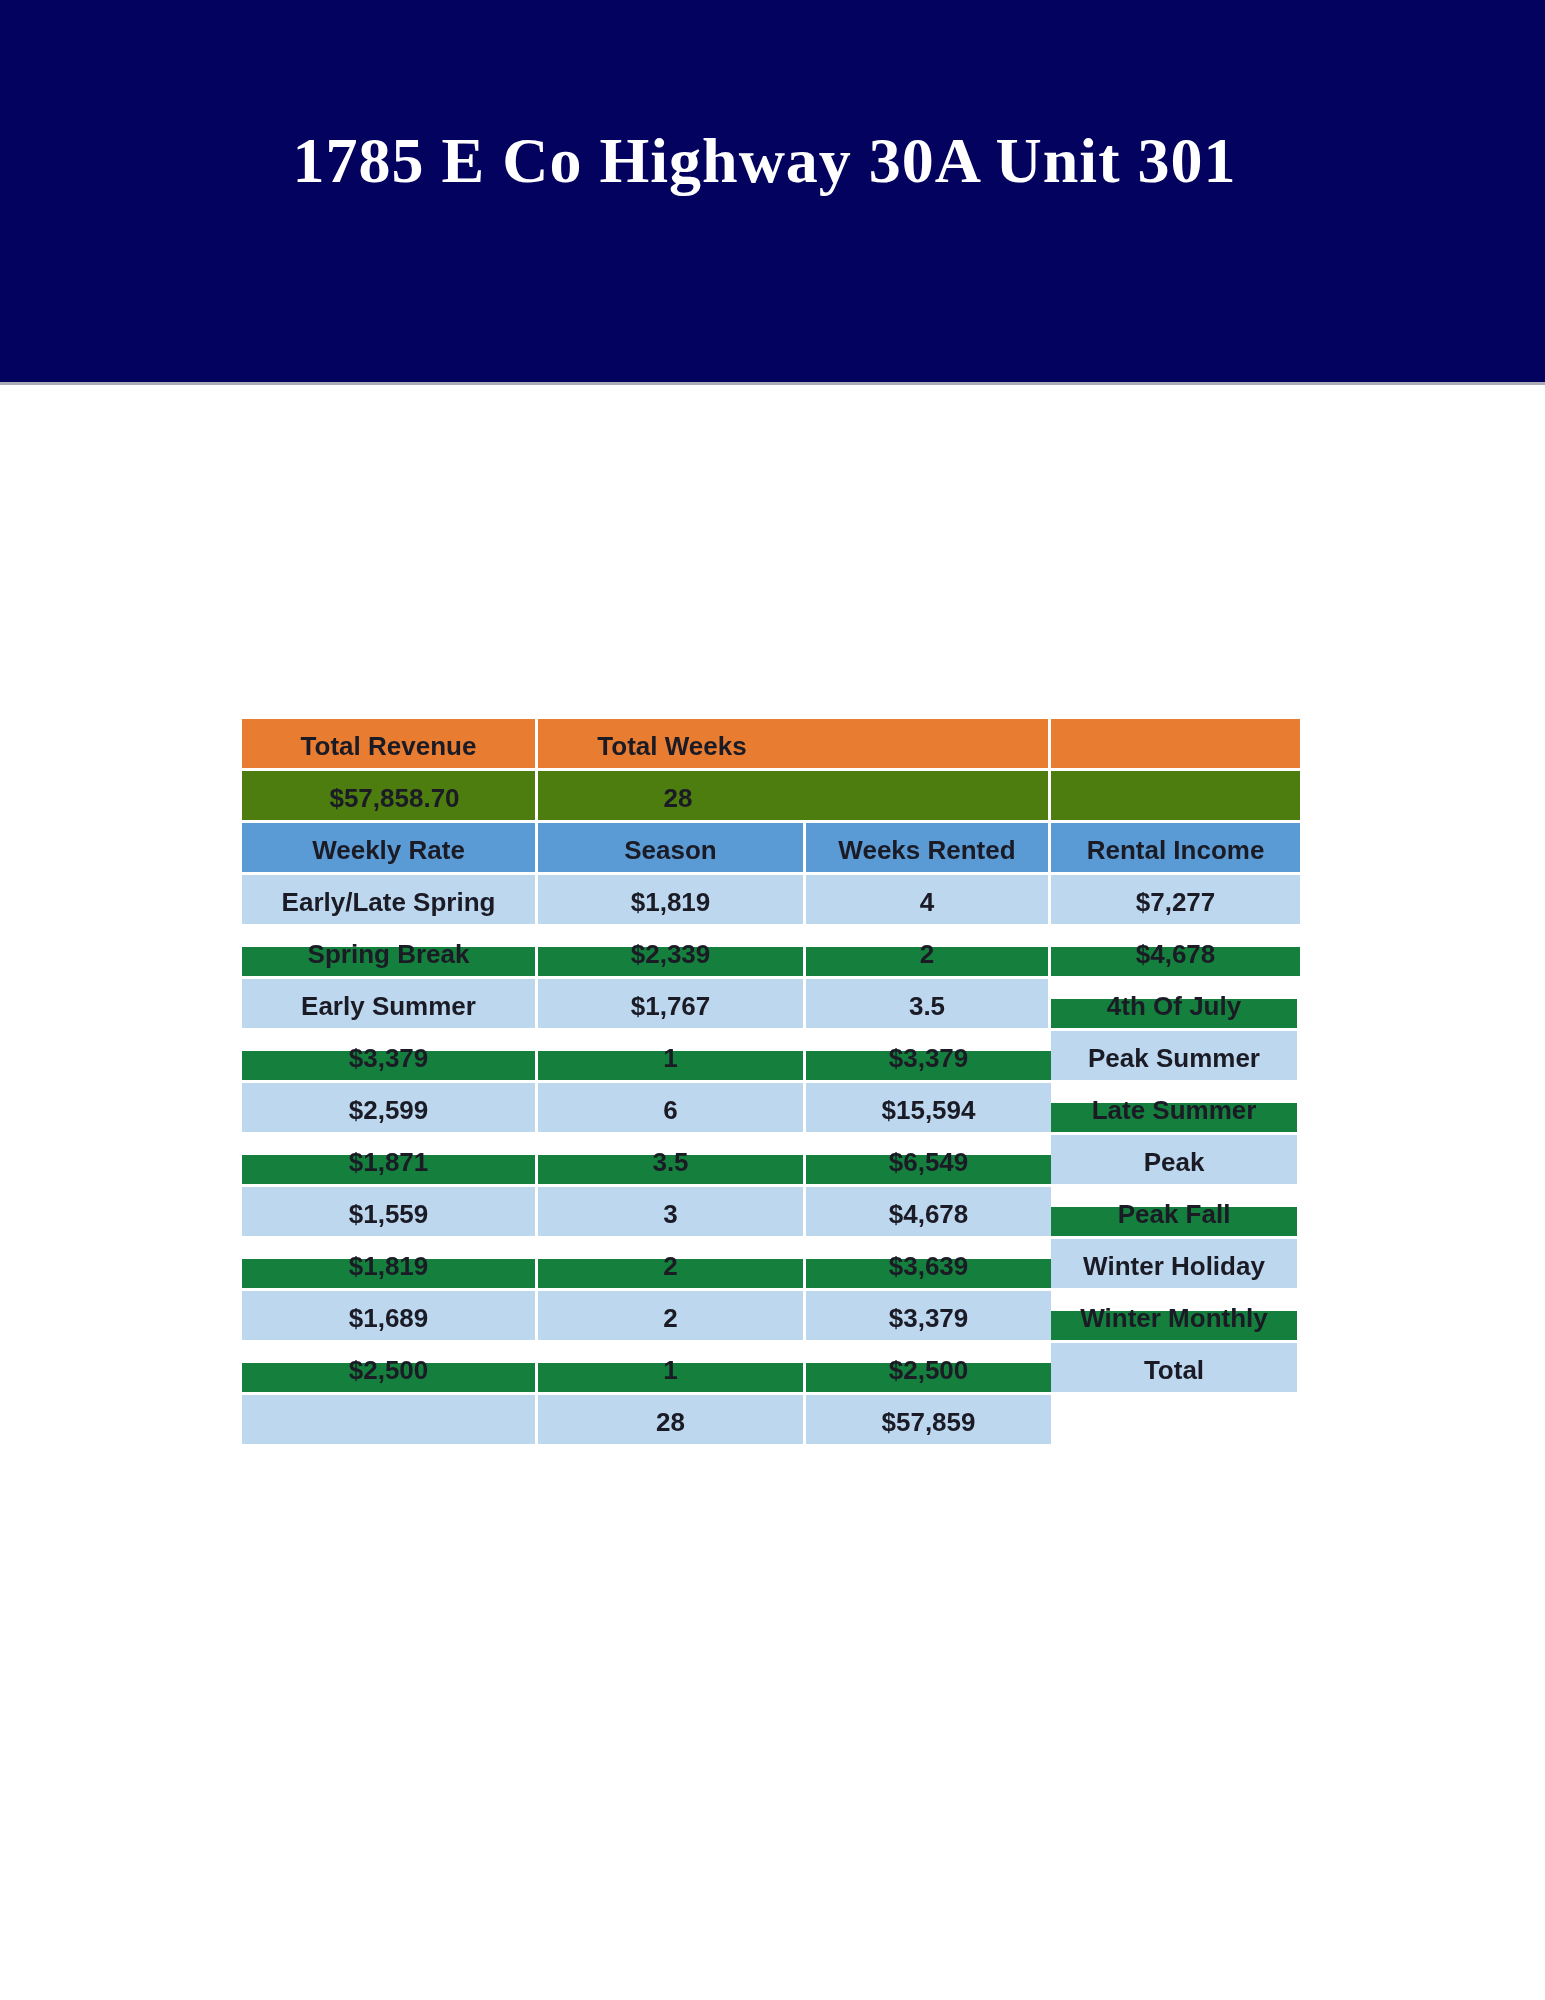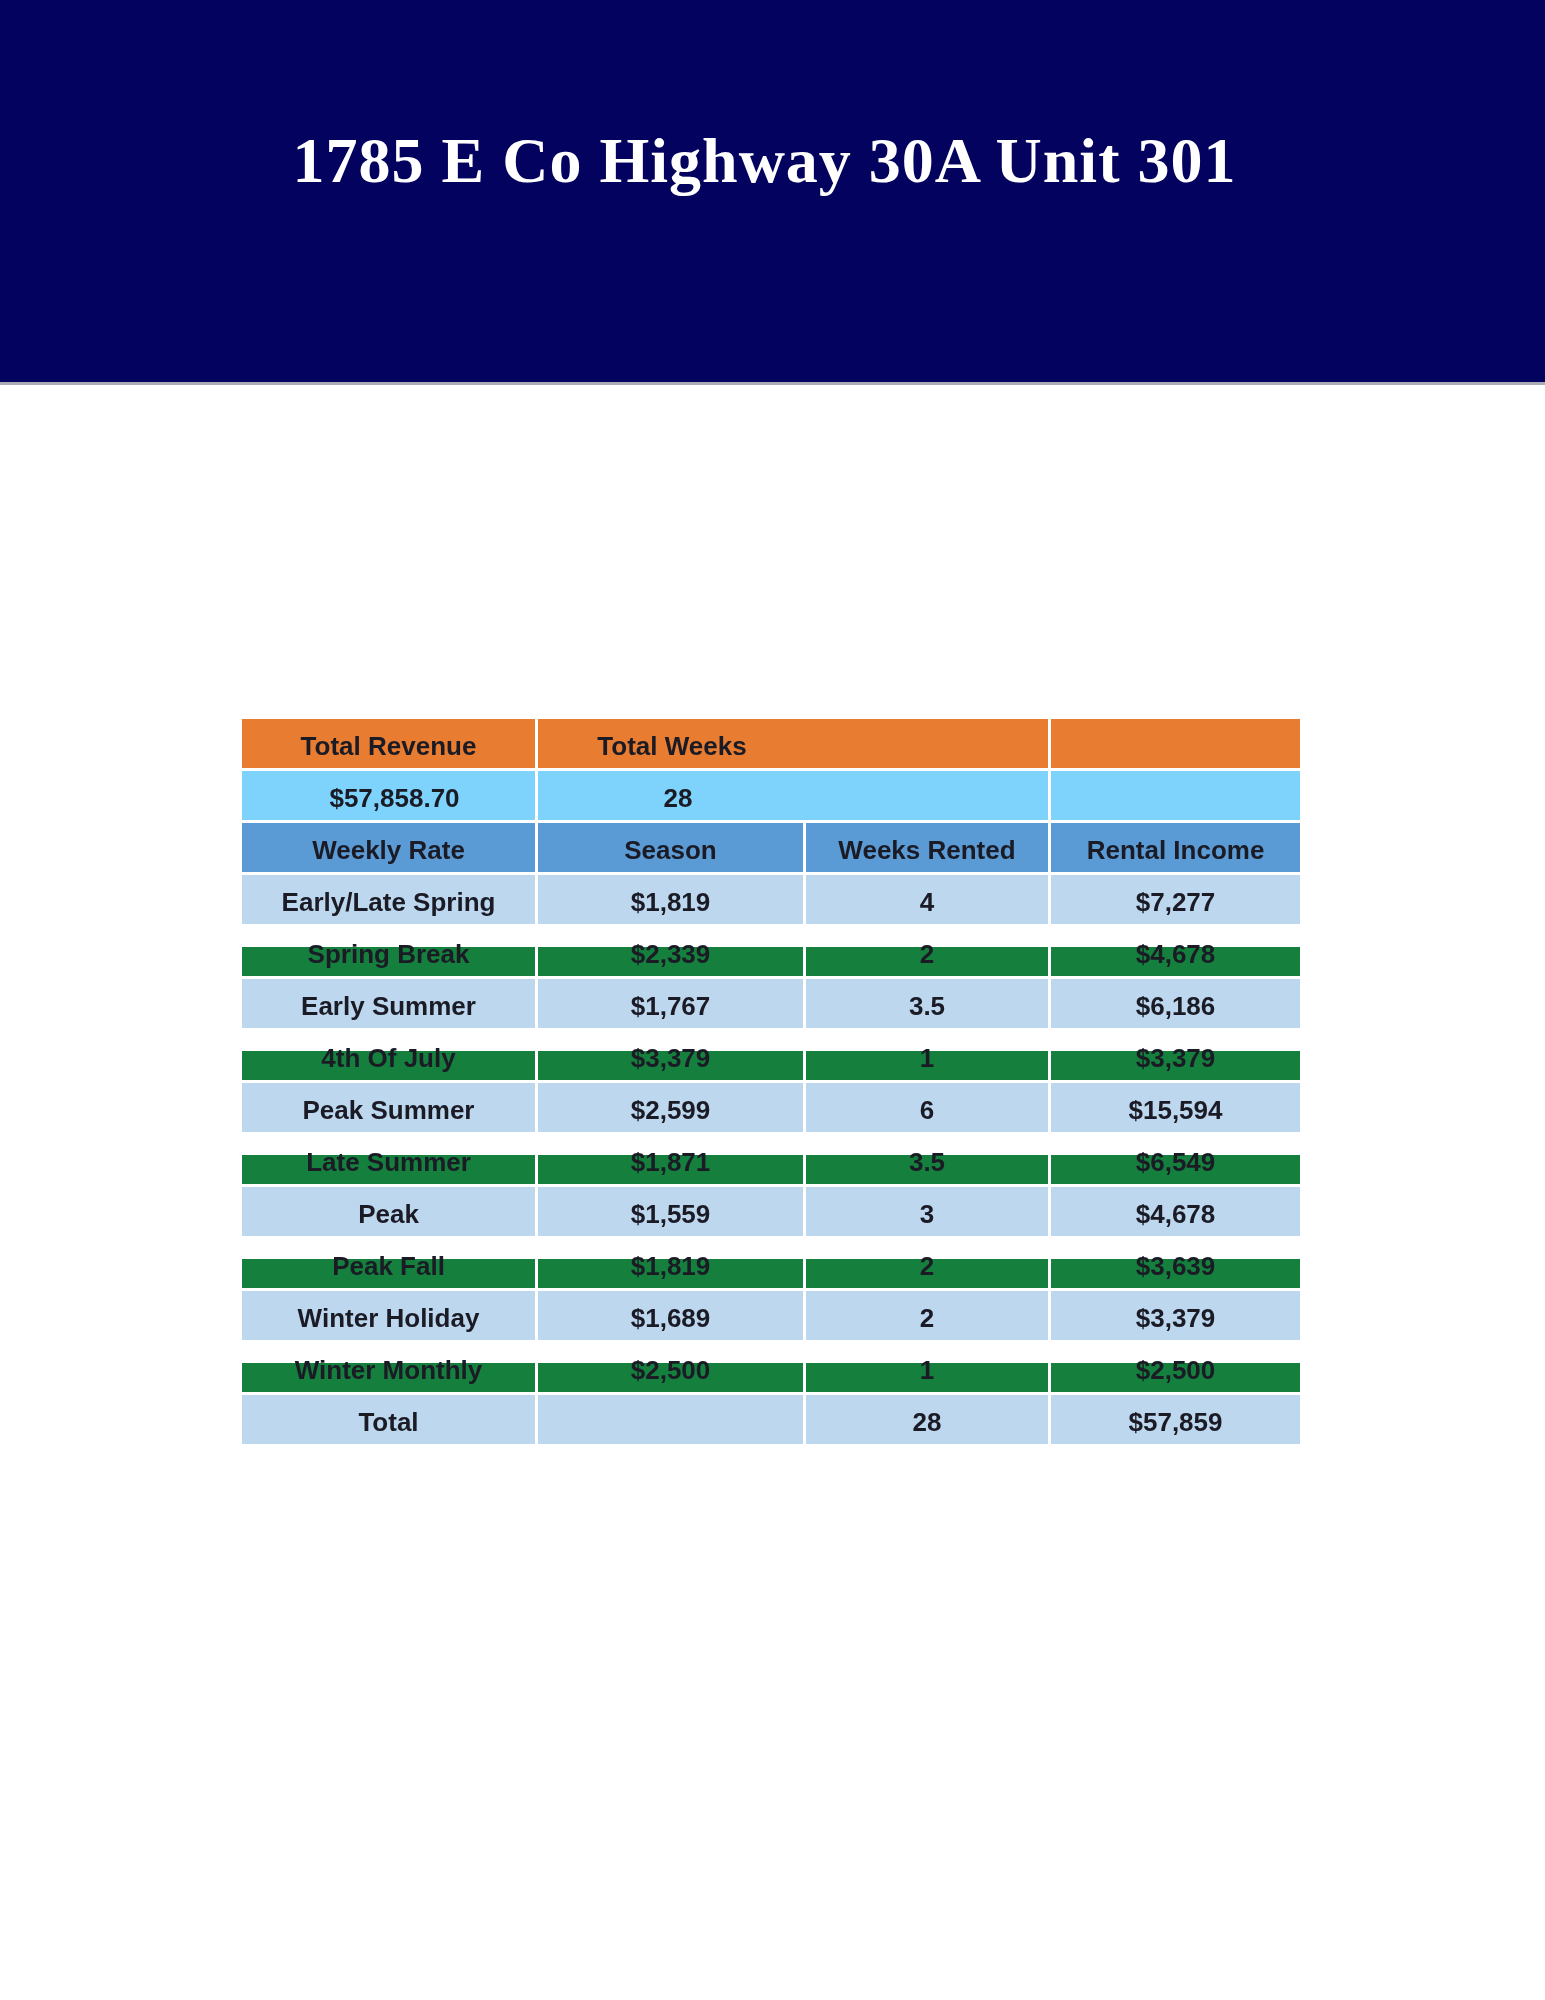--- a/index.html
+++ b/index.html
@@ -49,21 +49,21 @@
     font-size: 26px;
     font-weight: bold;
     color: #1B1B26;
     border-bottom: 3px solid #ffffff;
     border-right: 3px solid #ffffff;
     line-height: 1;
   }
   .cell.lastcol { border-right: none; }
   .cell.nogap  { border-right: none; }   
   .orange { background: #E87C30; }
-  .peach  { background: #7dd3fc; padding-left: 12px; }
+  .peach  { background: #4d7c0f; padding-left: 12px; }
   .bluehead { background: #5B9BD5; }
   .band-a { background: #BDD7EE; }
   .band-b { background: #15803d; margin-top: 20px; }
 </style>
 </head>
 <body>
 
 <div class="page">
 
   <header class="banner">
@@ -93,21 +93,20 @@
     <div class="cell band-a lastcol">$7,277</div>
 
     <div class="cell band-b">Spring Break</div>
     <div class="cell band-b">$2,339</div>
     <div class="cell band-b">2</div>
     <div class="cell band-b lastcol">$4,678</div>
 
     <div class="cell band-a">Early Summer</div>
     <div class="cell band-a">$1,767</div>
     <div class="cell band-a">3.5</div>
-    <div class="cell band-a lastcol">$6,186</div>
 
     <div class="cell band-b">4th Of July</div>
     <div class="cell band-b">$3,379</div>
     <div class="cell band-b">1</div>
     <div class="cell band-b lastcol">$3,379</div>
 
     <div class="cell band-a">Peak Summer</div>
     <div class="cell band-a">$2,599</div>
     <div class="cell band-a">6</div>
     <div class="cell band-a lastcol">$15,594</div>

